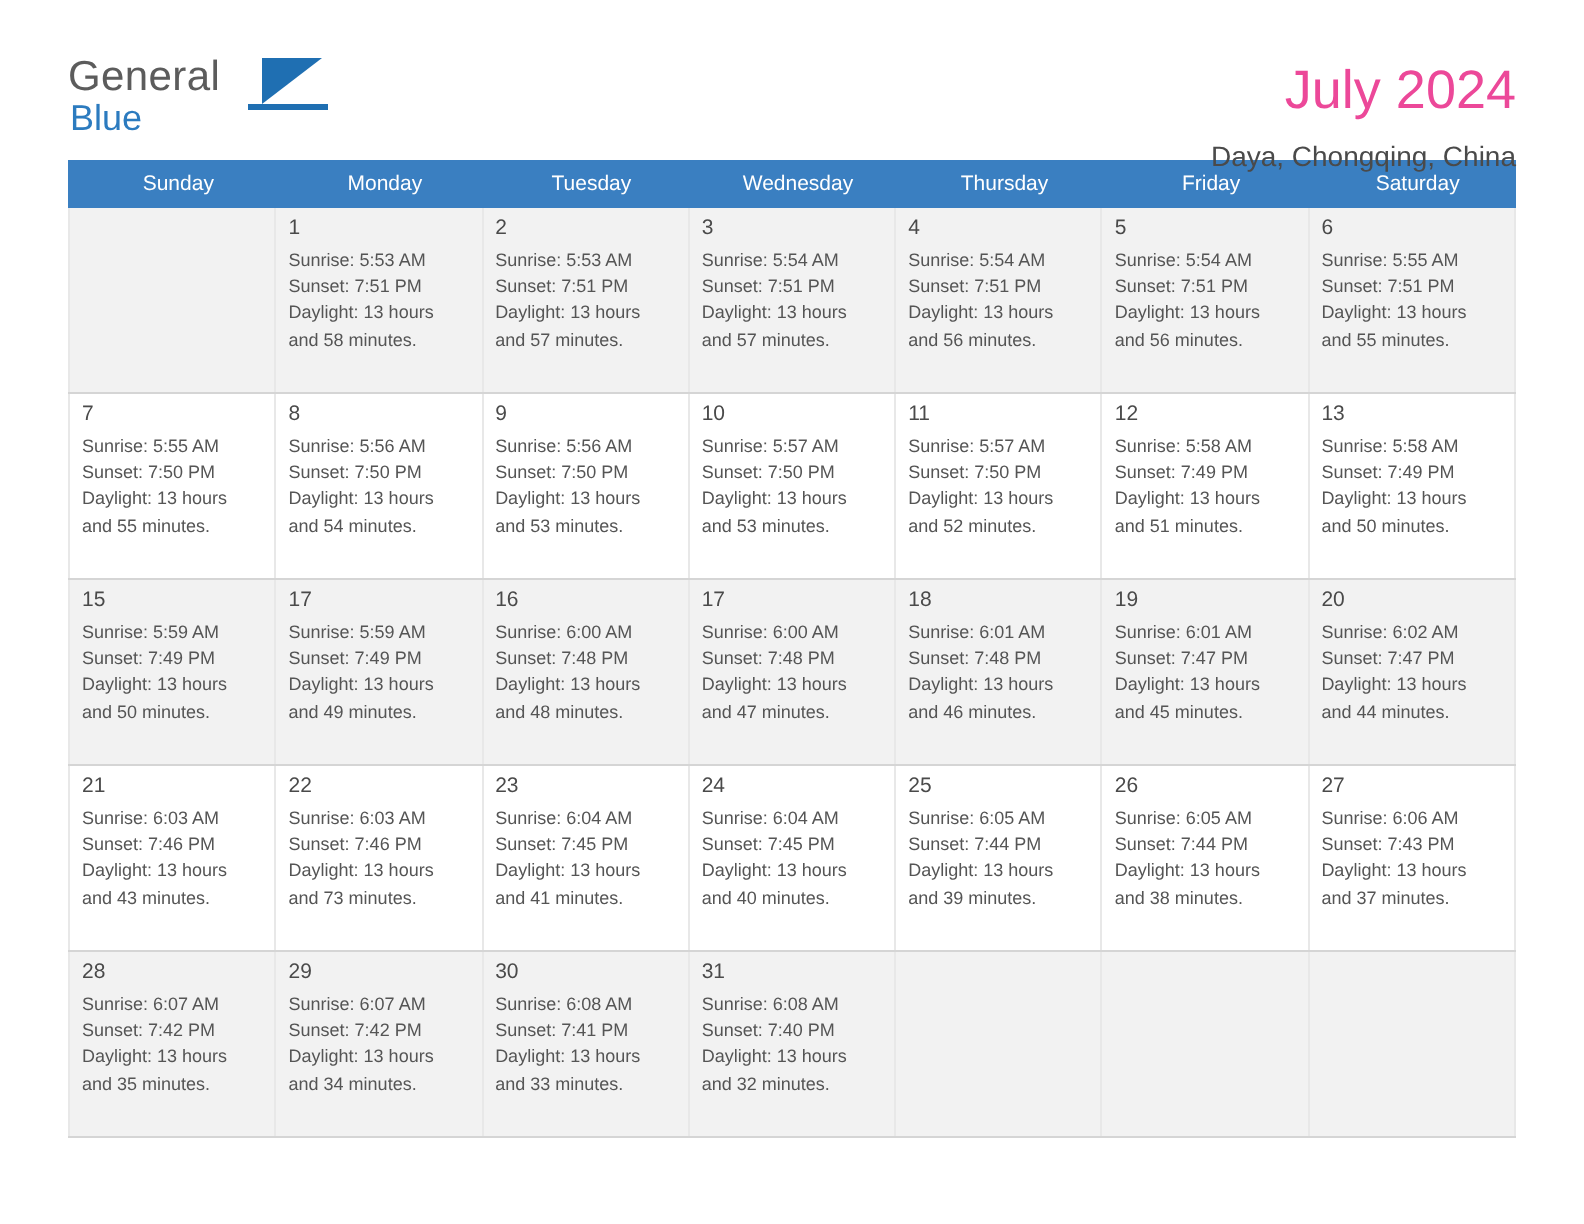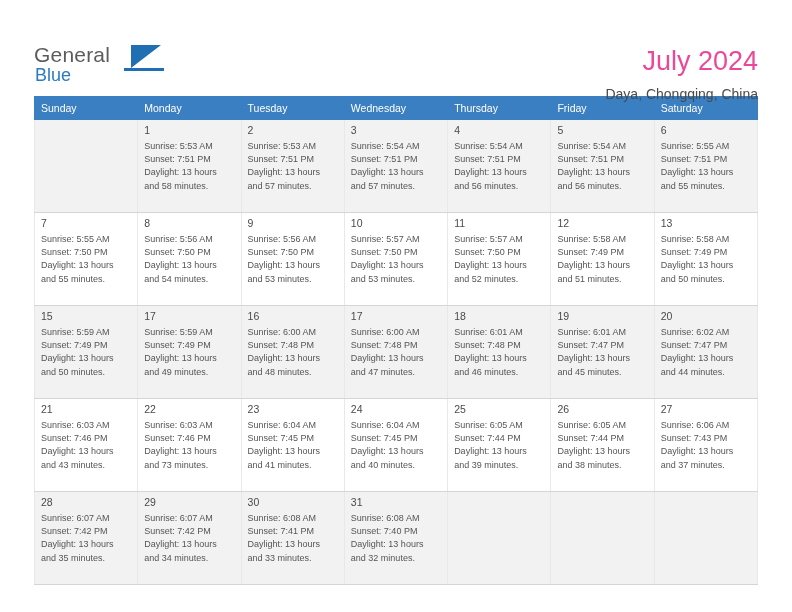--- a/index.html
+++ b/index.html
@@ -12,21 +12,21 @@
     height: 612px;
     background: #ffffff;
     font-family: "Liberation Sans", sans-serif;
     color: #3c3c3c;
     overflow: hidden;
   }
   .page {
     width: 792px;
     height: 432px;
     position: relative;
-    padding: 16px 34px;
+    padding: 0 34px;
   }
   
   .header {
     display: flex;
     align-items: flex-start;
     justify-content: space-between;
     padding-top: 28px;
     height: 74px;
   }
   .logo-block {
@@ -86,21 +86,21 @@
     width: 724px;
     border-collapse: collapse;
     table-layout: fixed;
     margin-top: 6px;
   }
   table.cal th {
     background: #3a7fc1;
     color: #ffffff;
     font-size: 10.5px;
     font-weight: normal;
-    text-align: left;
+    text-align: center;
     padding: 5px 0 5px 6px;
     border: 1px solid #3a7fc1;
     height: 22px;
   }
   table.cal td {
     vertical-align: top;
     border-bottom: 1px solid #d5d5d5;
     border-left: 1px solid #e8e8e8;
     border-right: 1px solid #e8e8e8;
     padding: 3px 5px 6px 6px;

